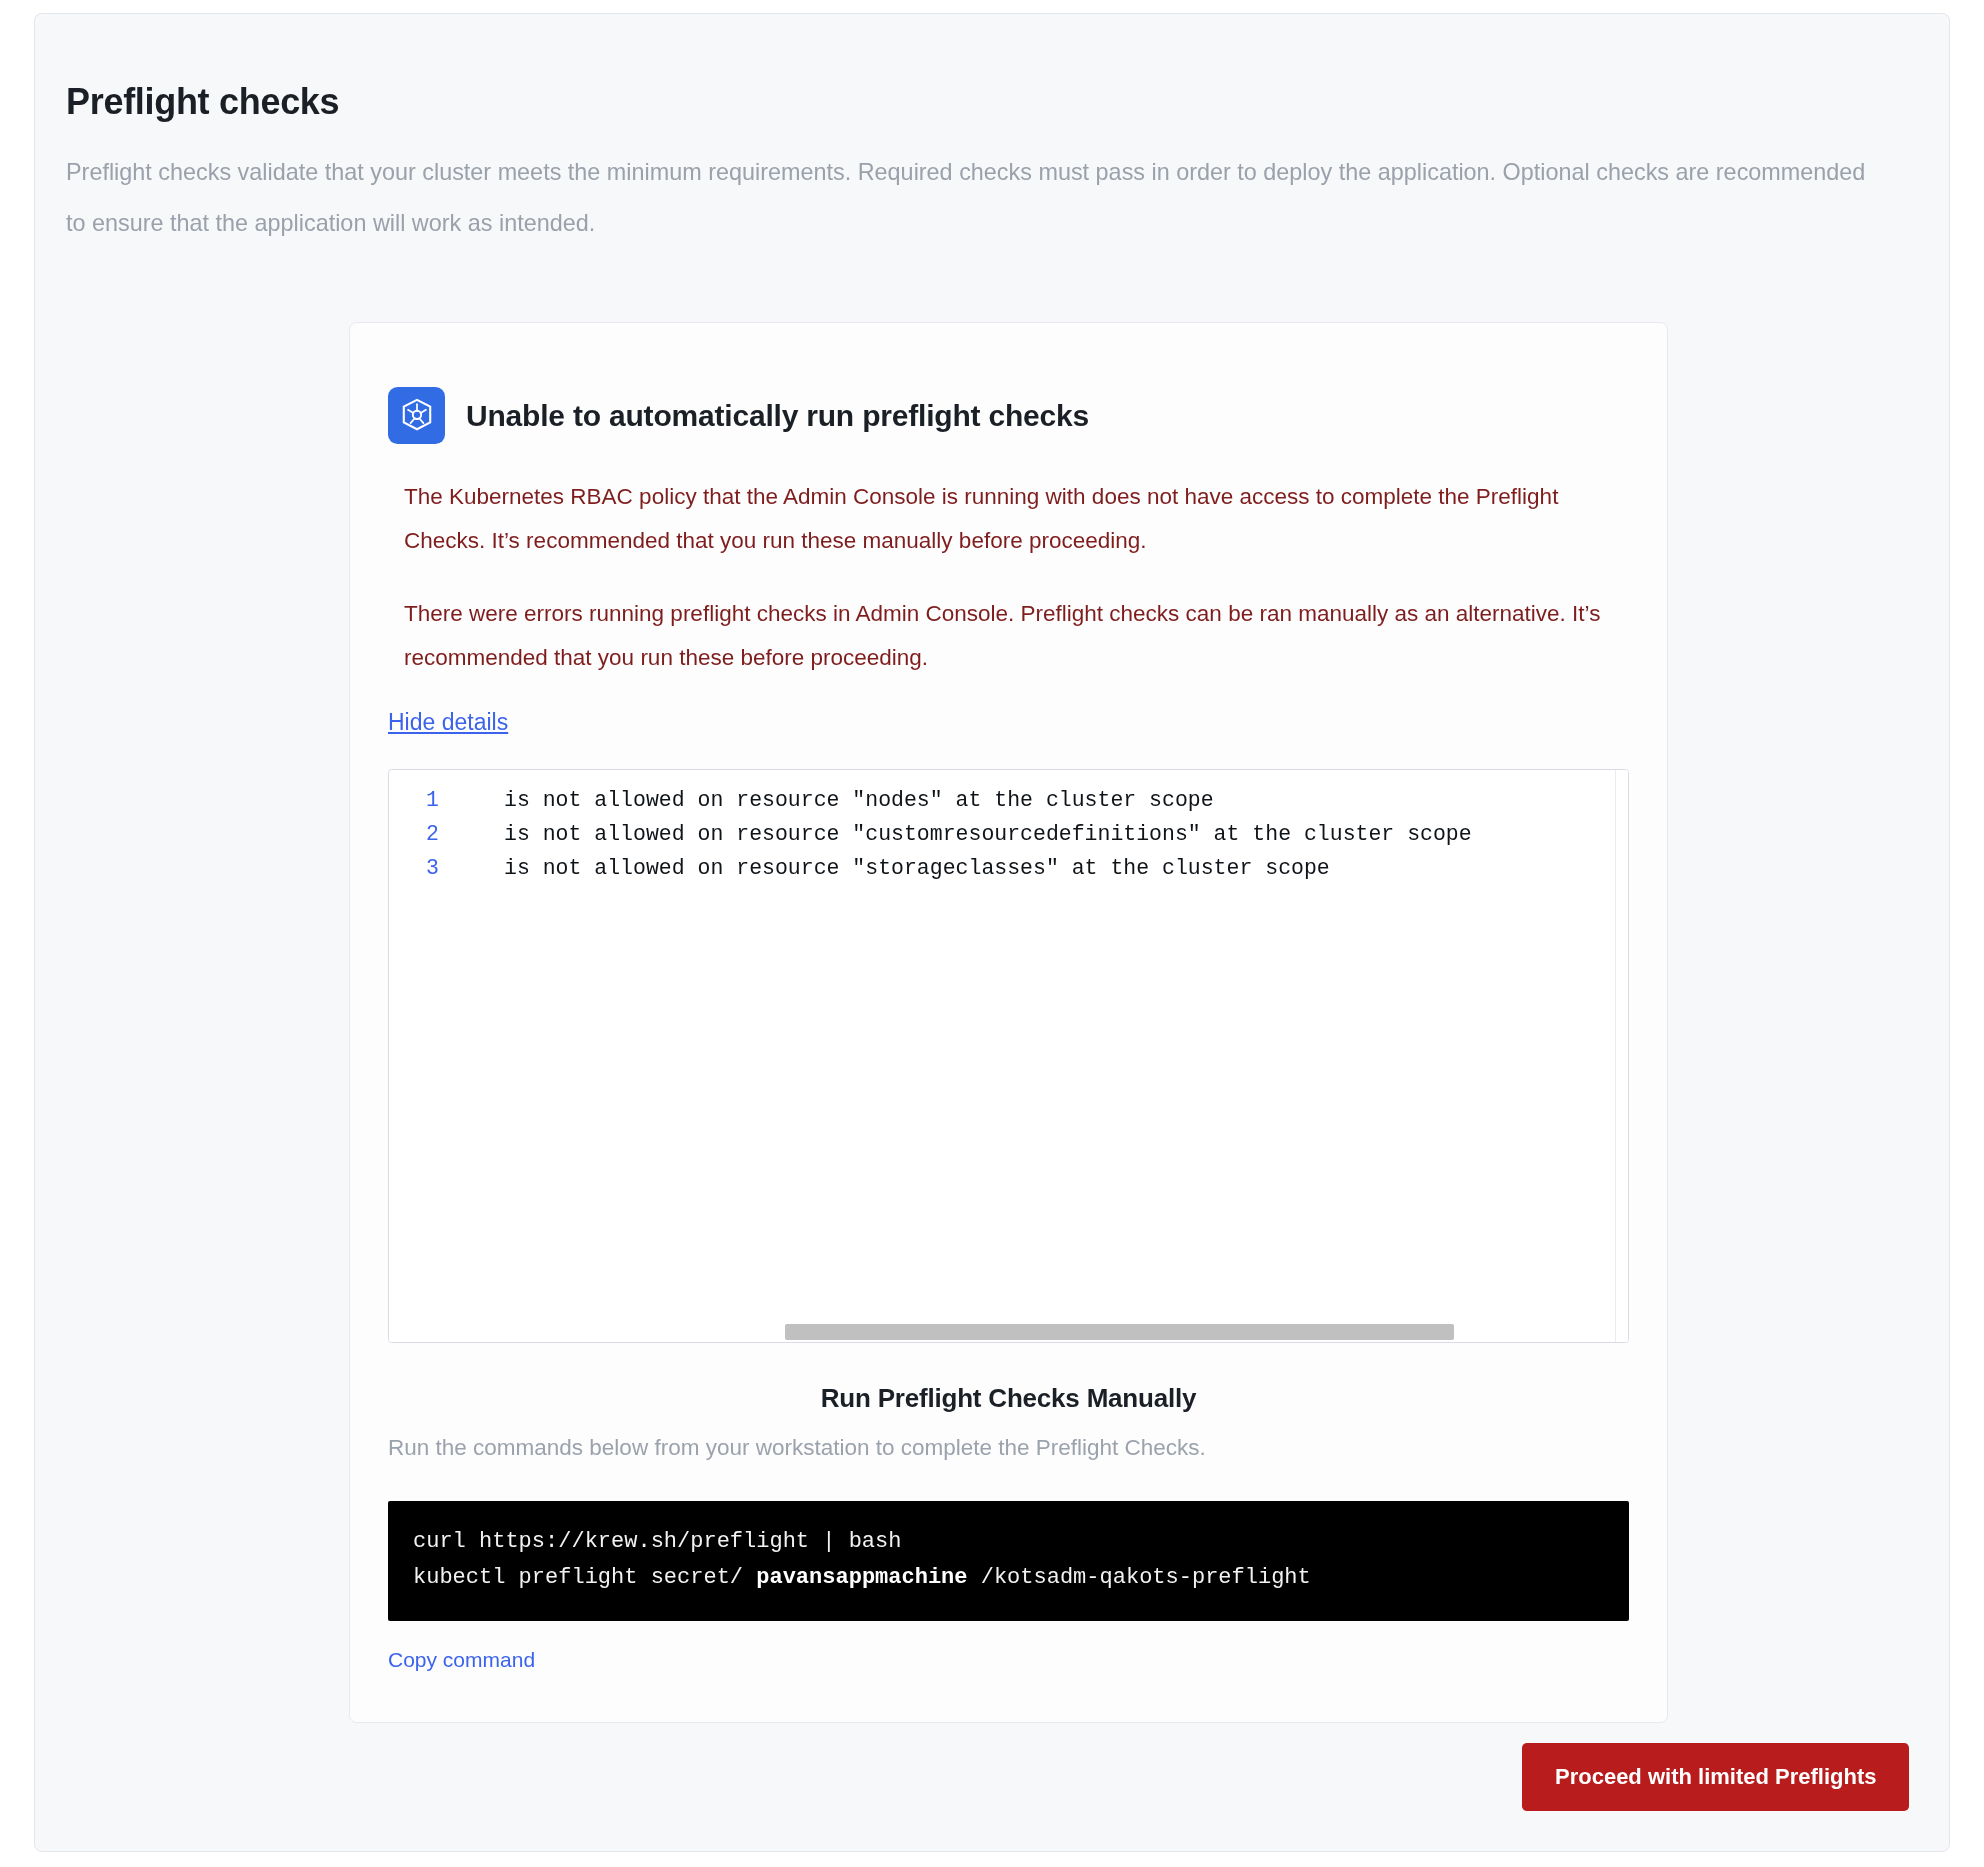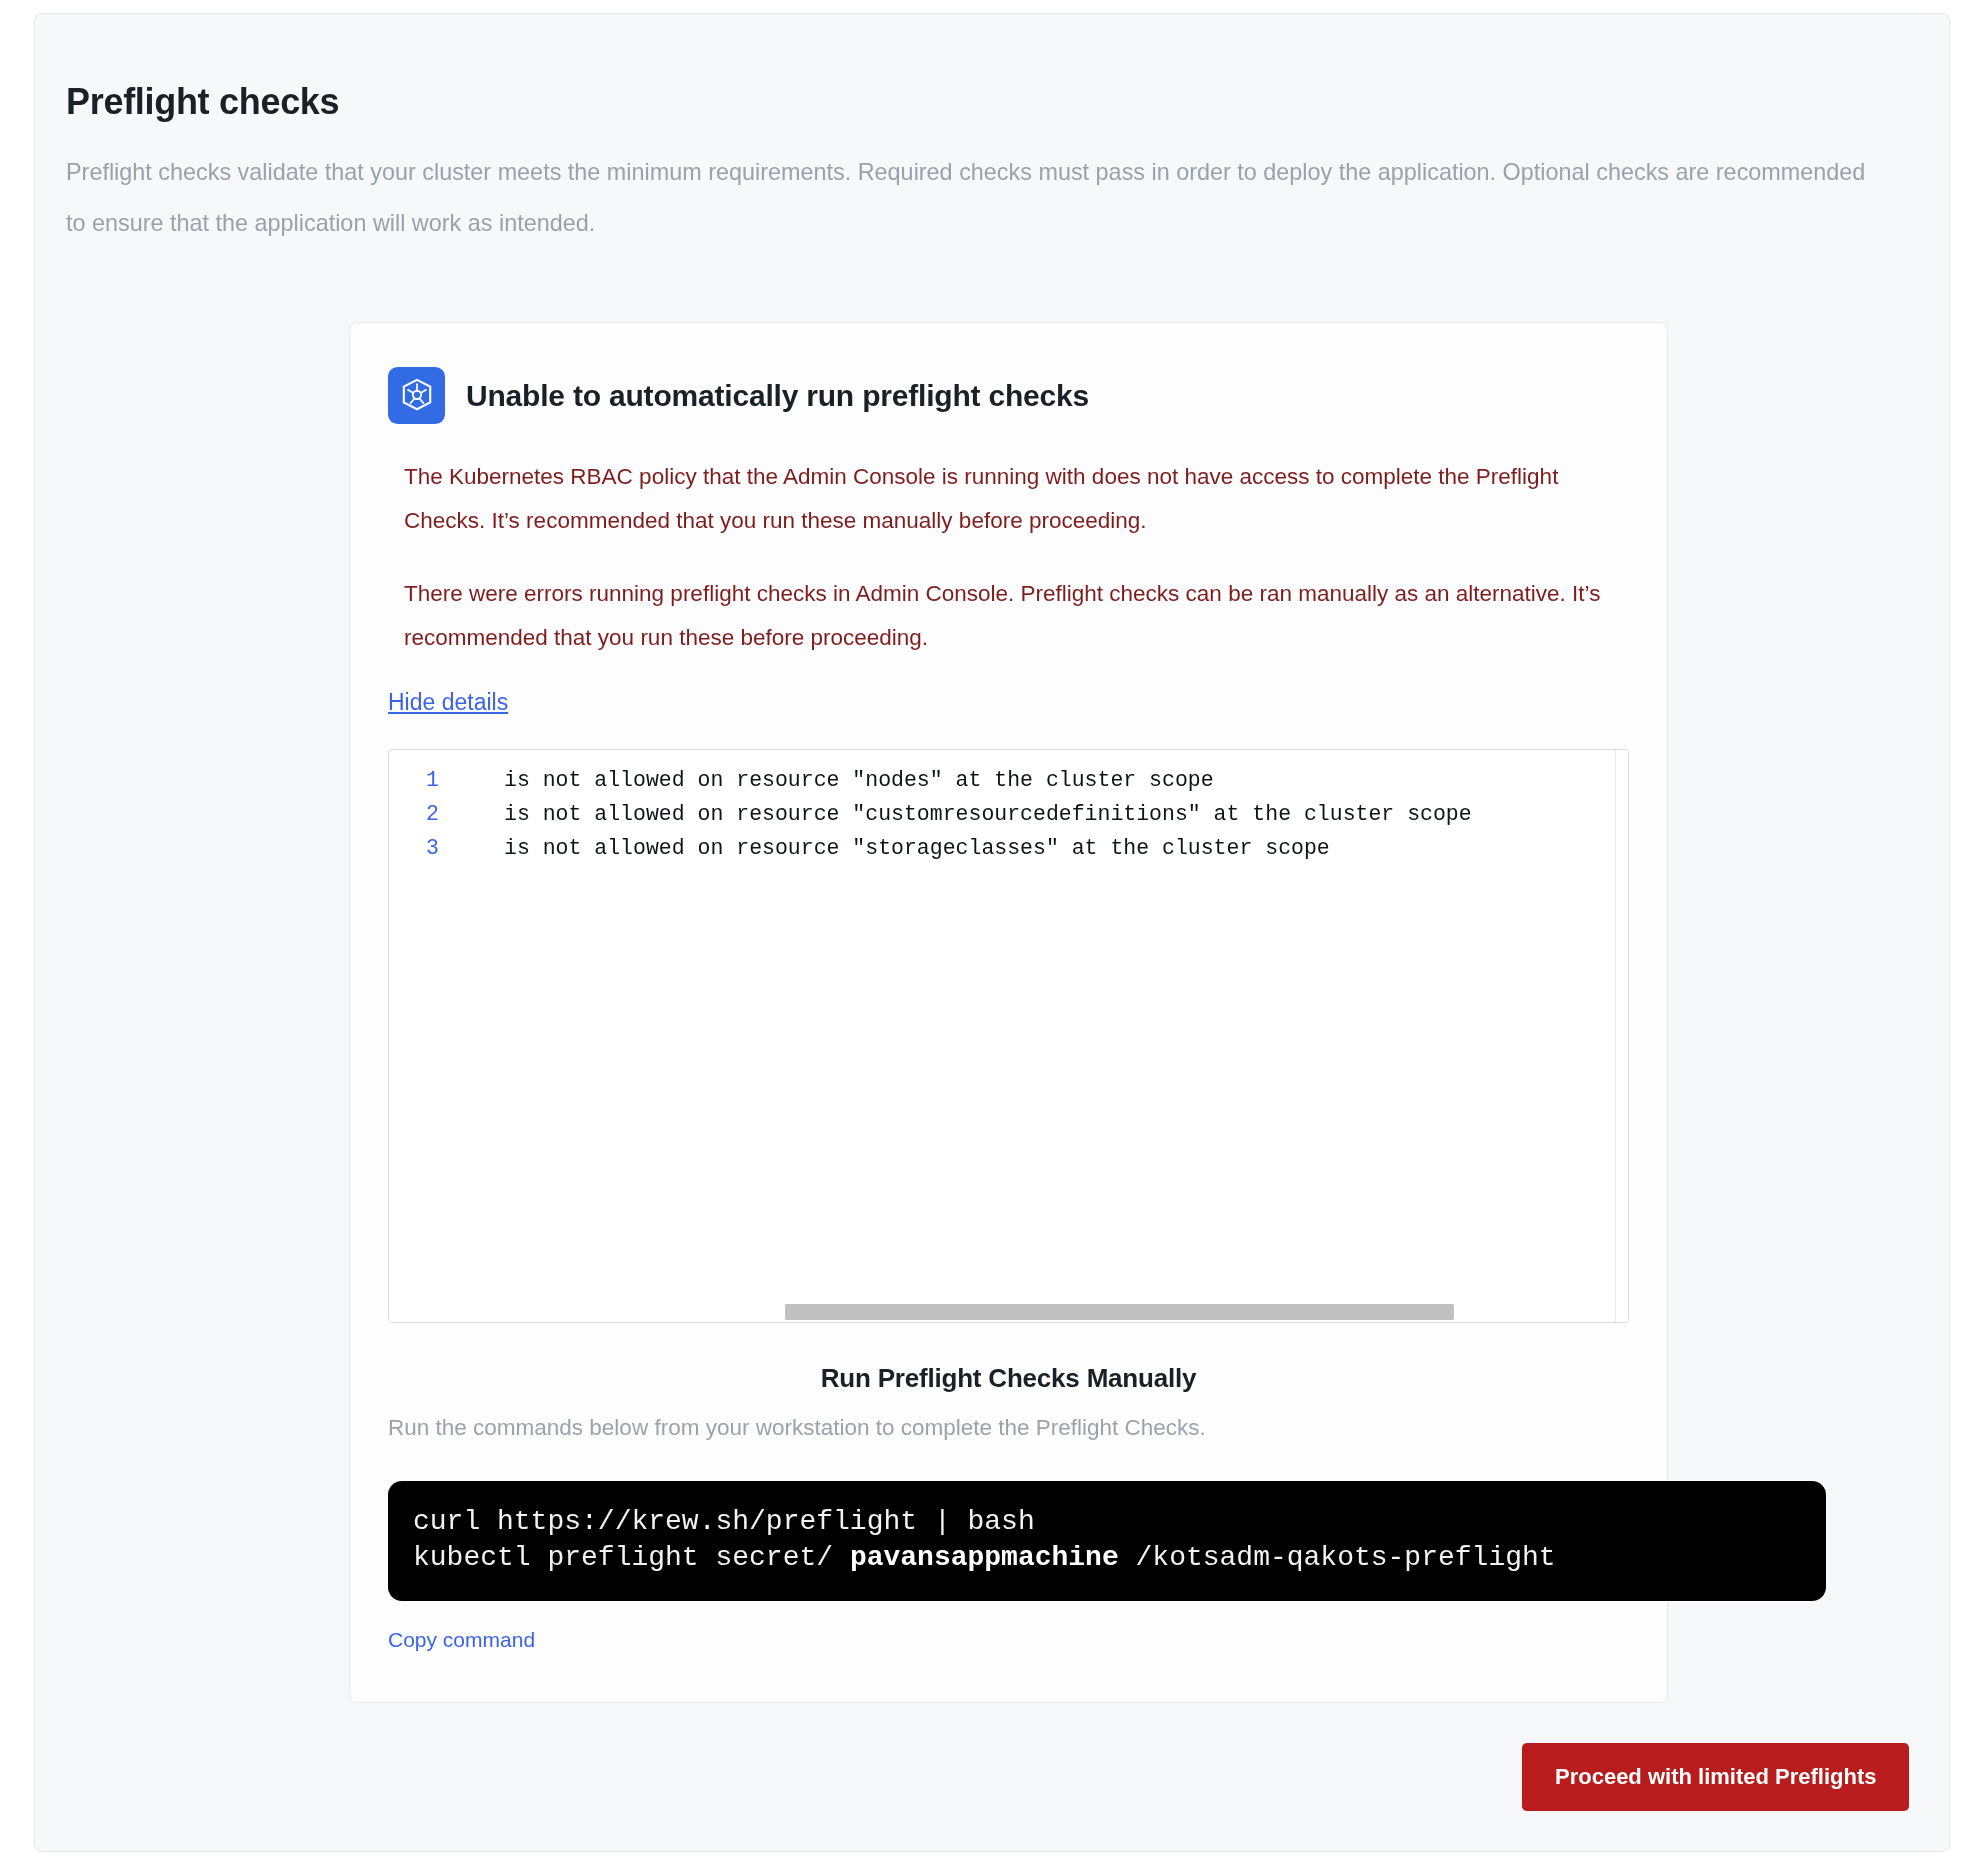--- a/index.html
+++ b/index.html
@@ -47,21 +47,21 @@
   }
 
   .card {
     position: absolute;
     left: 314px;
     top: 308px;
     width: 1319px;
     background: #fdfdfe;
     border: 1px solid #e7e9ee;
     border-radius: 7.6px;
-    padding: 44px 38px 50px 38px;
+    padding: 64px 38px 50px 38px;
   }
 
   .card-head {
     display: flex;
     align-items: center;
     gap: 21px;
     margin-bottom: 31px;
   }
 
   .k8s-icon {
@@ -173,26 +173,26 @@
   }
 
   .section-sub {
     margin-top: 21px;
     font-size: 22.5px;
     color: #9ba2ac;
   }
 
   .terminal {
     margin-top: 40px;
-    width: 1438px;
+    width: 1241px;
     background: #000000;
-    border-radius: 14px;
+    border-radius: 2px;
     padding: 23px 25px 25px 25px;
     font-family: "Liberation Mono", monospace;
-    font-size: 28px;
+    font-size: 22px;
     line-height: 36px;
     color: #f2f2f2;
     white-space: nowrap;
     overflow: hidden;
   }
   .terminal .hl {
     font-weight: bold;
     color: #ffffff;
   }
 

